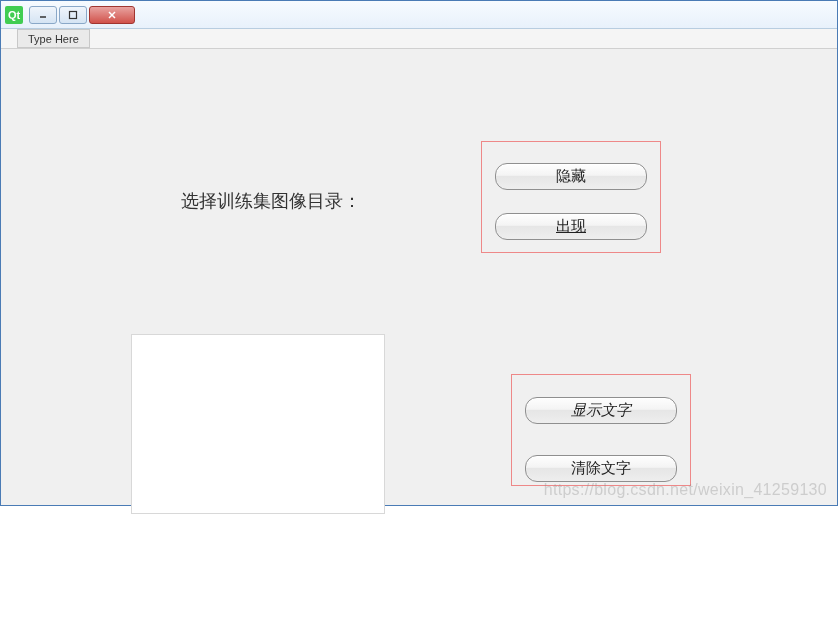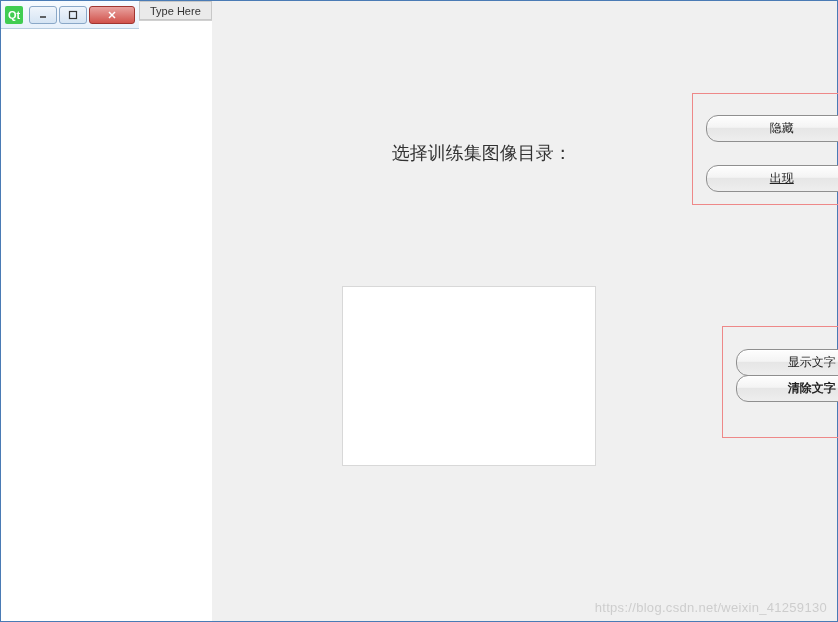--- a/index.html
+++ b/index.html
@@ -6,24 +6,24 @@
     body {
       font-family: "Microsoft YaHei", Tahoma, Arial, sans-serif;
       font-size: 12px;
       background: #fff;
       width: 838px;
       height: 622px;
       overflow: hidden;
     }
     .window {
       width: 838px;
-      height: 622px;
+      height: 506px;
       border: 1px solid #4a7bb5;
       display: flex;
-      flex-direction: row;
+      flex-direction: column;
       background: #fff;
     }
     .titlebar {
       height: 28px;
       background: linear-gradient(to bottom, #f7fbff 0%, #e8f1fb 100%);
       border-bottom: 1px solid #b8cde0;
       display: flex;
       align-items: center;
       padding: 0 4px;
       gap: 6px;
@@ -70,20 +70,21 @@
       background: linear-gradient(to bottom, #e9a3a0, #d1524b);
       border-color: #a03530;
       color: #fff;
     }
     .menubar {
       height: 20px;
       background: #f5f5f5;
       border-bottom: 1px solid #d0d0d0;
       display: flex;
       align-items: stretch;
+      padding-left: 16px;
     }
     .menu-item {
       padding: 0 10px;
       display: flex;
       align-items: center;
       background: #eaeaea;
       border: 1px solid #c8c8c8;
       font-size: 11px;
       color: #333;
     }
@@ -120,47 +121,47 @@
       width: 180px;
       height: 112px;
     }
     .qt-button {
       position: absolute;
       width: 152px;
       height: 27px;
       background: linear-gradient(to bottom, #fefefe 0%, #f4f4f4 45%, #e6e6e6 50%, #eeeeee 100%);
       border: 1px solid #8f8f8f;
       border-radius: 12px;
-      font-size: 12px;
+      font-size: 15px;
       color: #222;
       display: flex;
       align-items: center;
       justify-content: center;
       cursor: pointer;
       box-shadow: inset 0 1px 0 rgba(255,255,255,0.7);
     }
     .btn-hide   { left: 494px; top: 114px; }
     .btn-show   { left: 494px; top: 164px; text-decoration: underline; }
-    .btn-text1  { left: 524px; top: 348px; }
-    .btn-text2  { left: 524px; top: 374px; font-weight: bold; }
+    .btn-text1  { left: 524px; top: 348px; font-style: italic; }
+    .btn-text2  { left: 524px; top: 406px; }
     .white-panel {
       position: absolute;
       left: 130px;
       top: 285px;
       width: 254px;
       height: 180px;
       background: #fff;
       border: 1px solid #d8d8d8;
     }
     .watermark {
       position: absolute;
       right: 10px;
       bottom: 6px;
       color: rgba(140,140,140,0.35);
-      font-size: 13px;
+      font-size: 16px;
       font-family: Arial, sans-serif;
       letter-spacing: 0.3px;
     }
     .min svg, .max svg { display:block; }
   </style>
 </head>
 <body>
 
 <div class="window">
 

